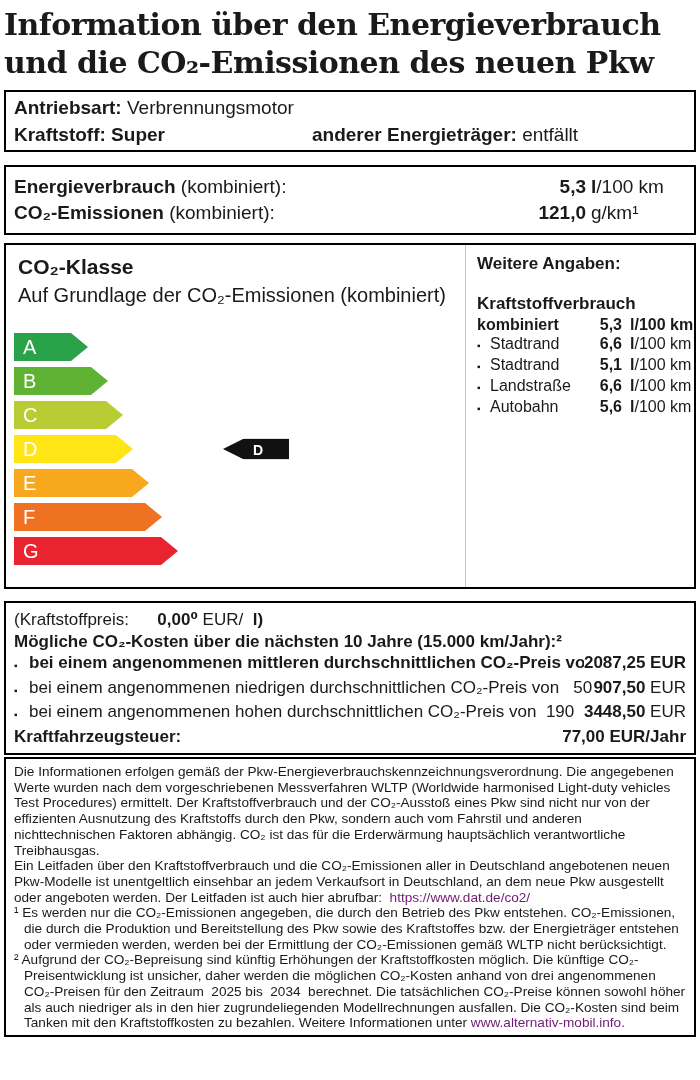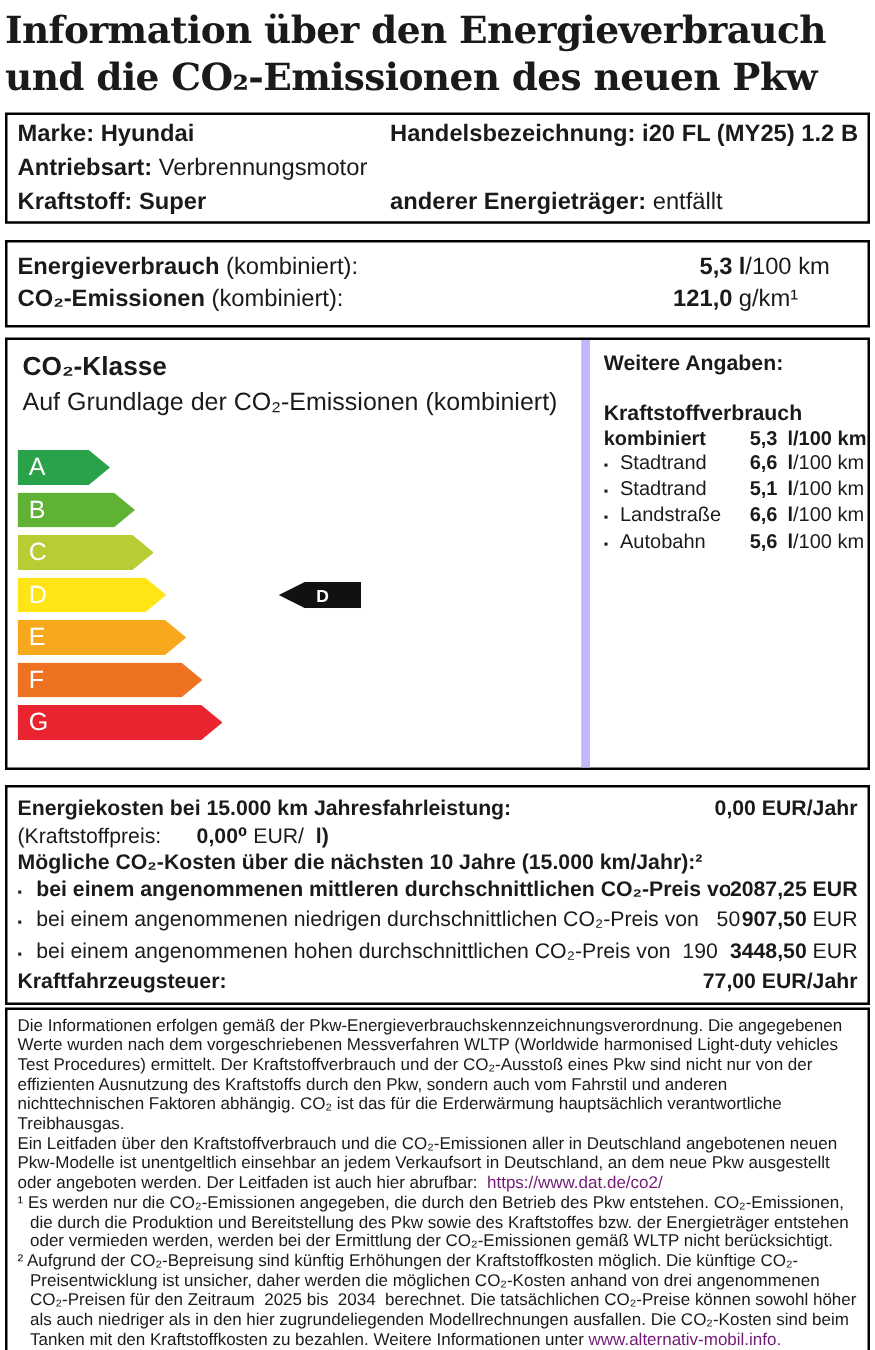--- a/index.html
+++ b/index.html
@@ -48,21 +48,21 @@
     display: flex; align-items: center;
   }
   .class-letter { color: #fff; font-size: 20px; padding-left: 9px; }
   .pointer {
     position: absolute; left: 209px; top: 50%; transform: translateY(-50%);
     width: 66px; height: 21px; background: #111;
     clip-path: polygon(0 50%, 21px 0, 100% 0, 100% 100%, 21px 100%);
     display: flex; align-items: center;
   }
   .pointer span { color: #fff; font-size: 14px; font-weight: bold; padding-left: 30px; }
-  .co2-right { flex: 0 0 229px; border-left: 7px solid #c4b5fd; padding: 8px 6px 0 11px; }
+  .co2-right { flex: 0 0 229px; border-left: 1px solid #c4b5fd; padding: 8px 6px 0 11px; }
   .wa-head { font-size: 17px; font-weight: bold; line-height: 22px; margin-bottom: 18px; }
   .fv-head { font-size: 17px; font-weight: bold; line-height: 22px; }
   .f-row { display: flex; font-size: 16px; line-height: 19px; white-space: nowrap; }
   .f-bullet { width: 13px; font-size: 10px; padding-top: 2px; }
   .f-label { flex: 1; }
   .f-value { width: 34px; text-align: right; font-weight: bold; }
   .f-unit { width: 66px; padding-left: 8px; }
   
   .costs { margin-top: 12px; padding: 6px 8px; font-size: 17px; line-height: 21.5px; }
   .k-row { display: flex; white-space: nowrap; }
@@ -79,24 +79,20 @@
 <body>
 
 <div class="page">
 
   <div class="title">
     <div>Information über den Energieverbrauch</div>
     <div>und die CO₂-Emissionen des neuen Pkw</div>
   </div>
 
   <div class="box vehicle">
-    <div class="v-row">
-      <div class="v-cell1"><span class="b">Marke:</span><span class="b"> </span><span class="b">Hyundai</span></div>
-      <div class="v-cell2"><span class="b">Handelsbezeichnung:</span><span class="b"> </span><span class="b">i20 FL (MY25) 1.2 B</span></div>
-    </div>
     <div class="v-row">
       <div class="v-cell1" style="width:auto;flex:1"><span class="b">Antriebsart:</span><span> </span><span>Verbrennungsmotor</span></div>
     </div>
     <div class="v-row">
       <div class="v-cell1"><span class="b">Kraftstoff:</span><span class="b"> </span><span class="b">Super</span></div>
       <div class="v-cell2"><span class="b">anderer Energieträger:</span><span> </span><span>entfällt</span></div>
     </div>
   </div>
 
   <div class="box consumption">
@@ -189,24 +185,20 @@
             <div class="f-label">Autobahn</div>
             <div class="f-value">5,6</div>
             <div class="f-unit"><span class="b">l</span><span>/100 km</span></div>
           </div>
         </div>
     </div>
   </div>
 
   <div class="box costs">
     <div class="k-row">
-      <div class="k-left b">Energiekosten bei 15.000 km Jahresfahrleistung:</div>
-      <div class="k-right b">0,00 EUR/Jahr</div>
-    </div>
-    <div class="k-row">
       <div class="k-left"><span>(Kraftstoffpreis:</span><span>&nbsp;&nbsp;&nbsp;&nbsp;&nbsp;&nbsp;</span><span class="b">0,00⁰</span><span>&nbsp;</span><span>EUR/</span><span>&nbsp;&nbsp;</span><span class="b">l)</span></div>
     </div>
     <div class="b">Mögliche CO₂-Kosten über die nächsten 10 Jahre (15.000 km/Jahr):²</div>
     <div class="k-row b">
       <div class="k-bullet">▪</div>
       <div class="k-left">bei einem angenommenen mittleren durchschnittlichen CO₂-Preis von &nbsp;115&nbsp; EUR/t:</div>
       <div class="k-right"><span class="b">2087,25</span><span class="b"> EUR</span></div>
     </div>
     <div class="k-row">
       <div class="k-bullet">▪</div>

